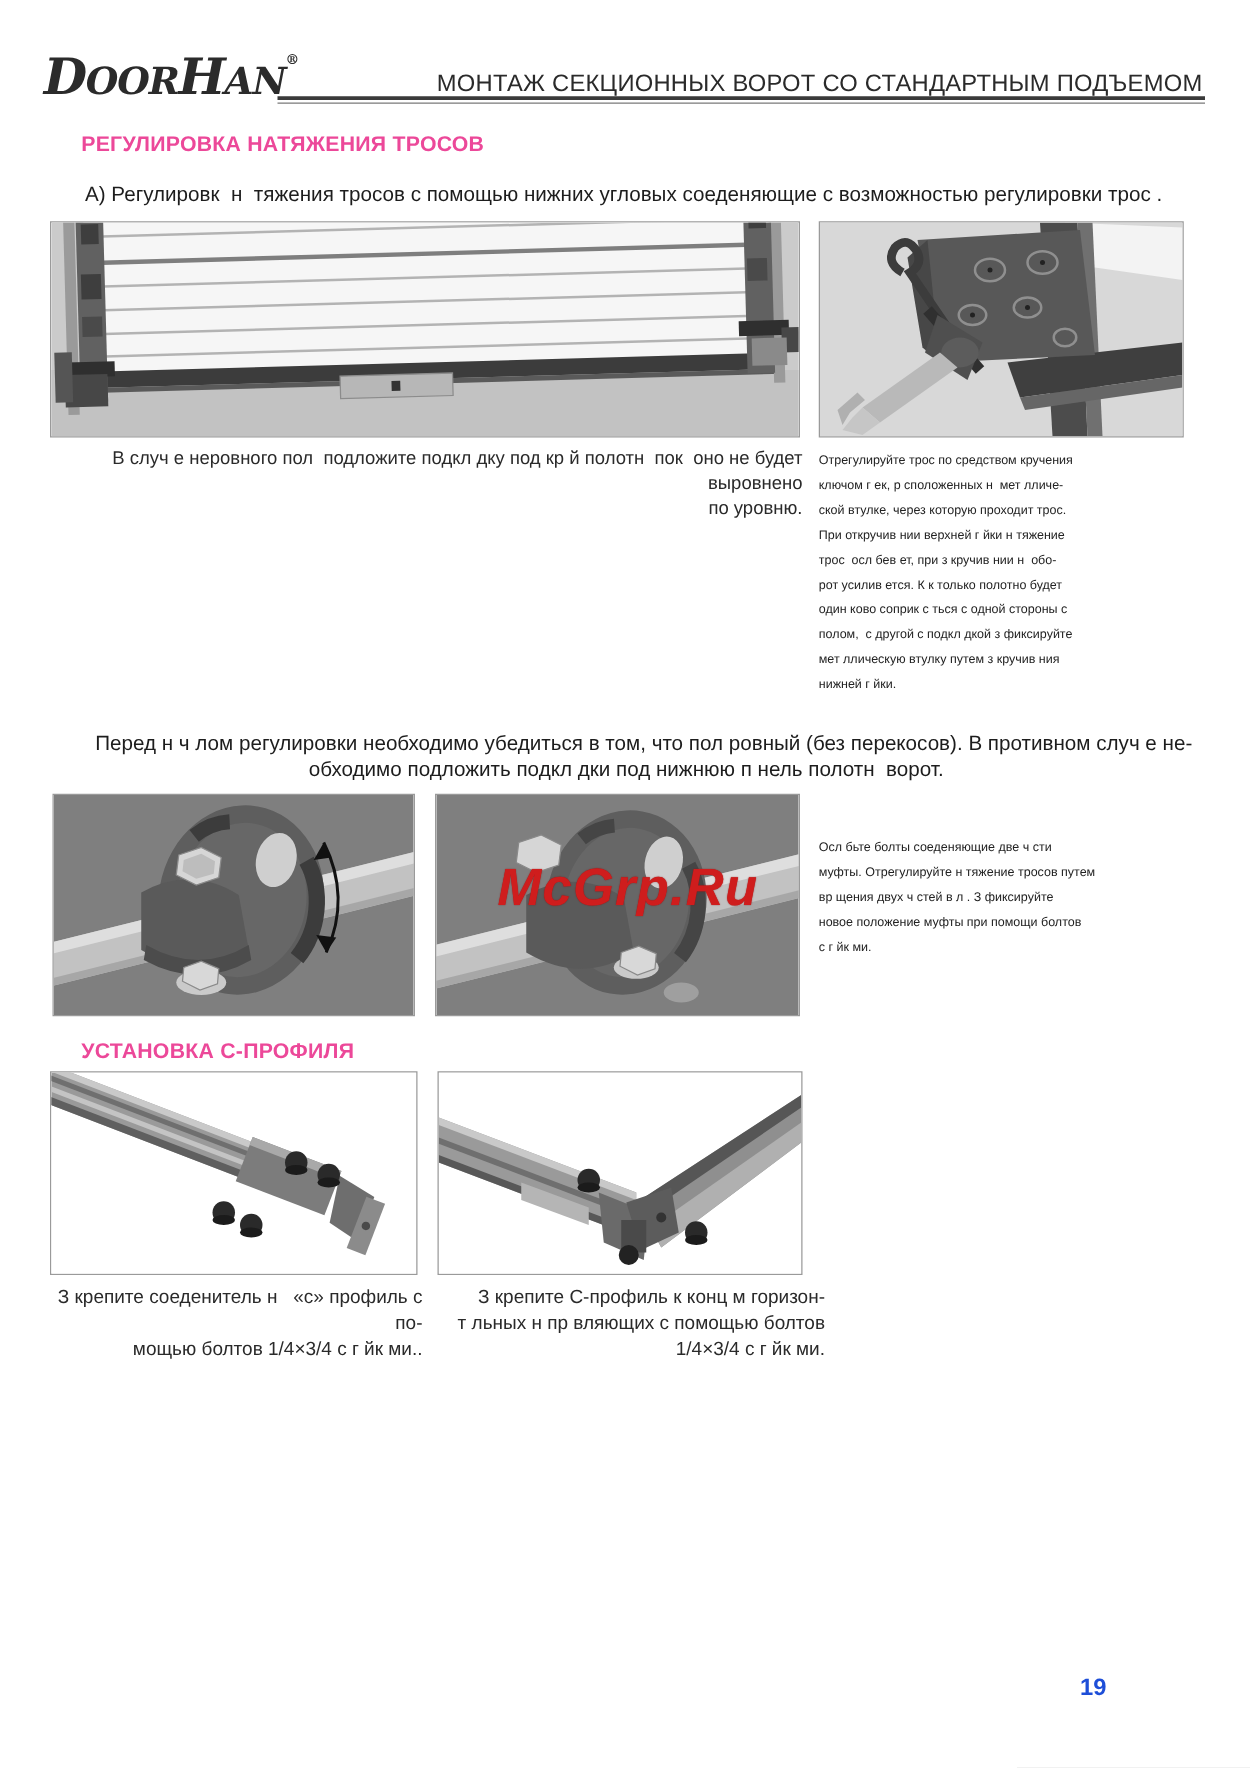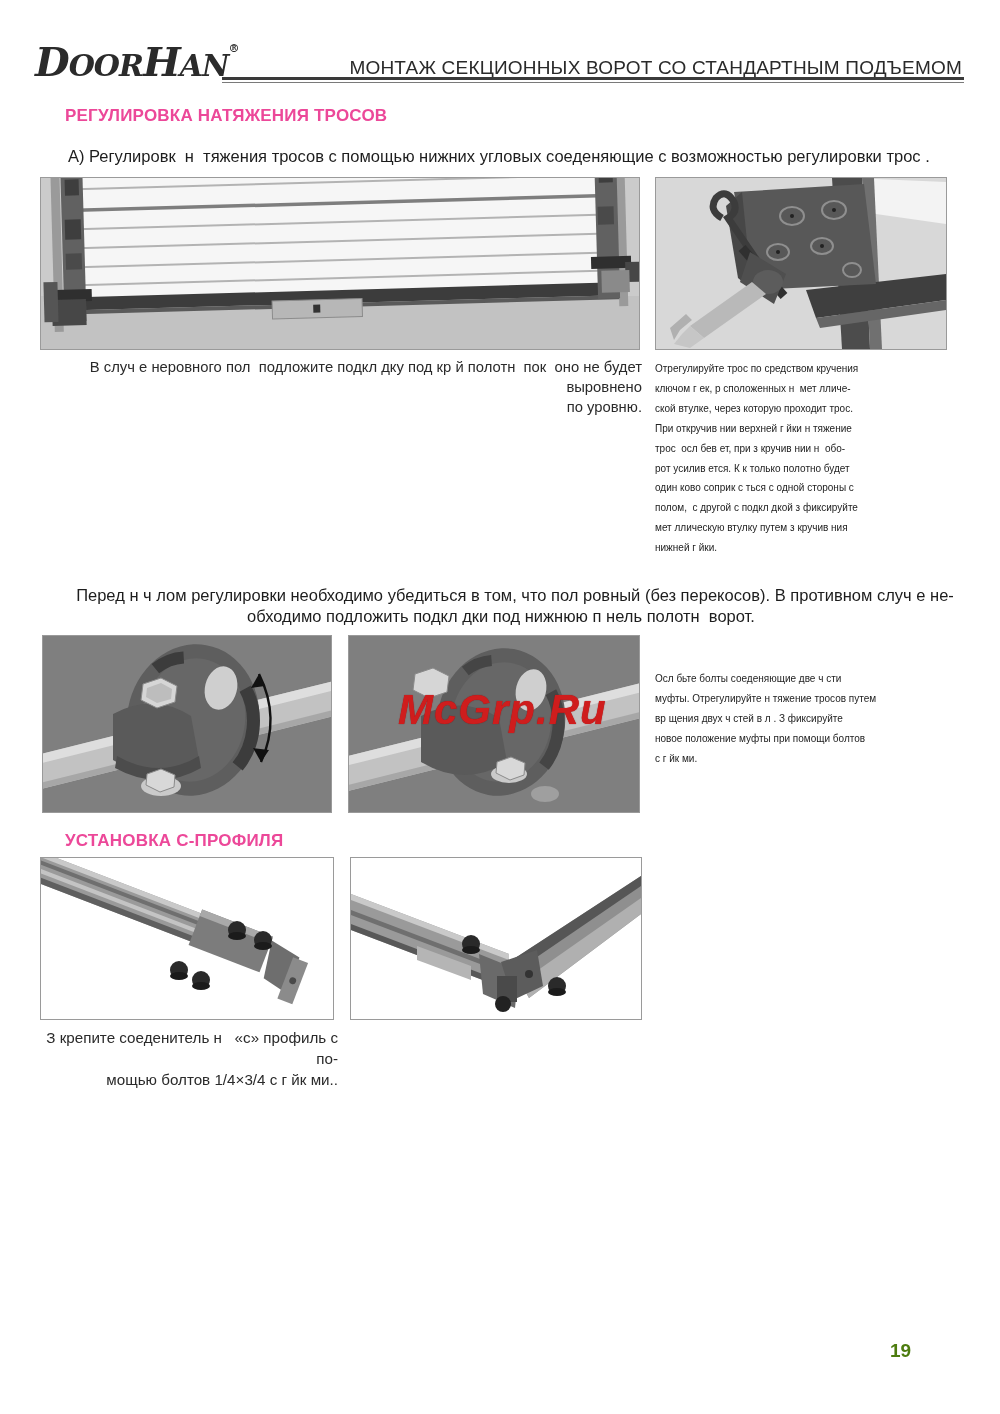--- a/index.html
+++ b/index.html
@@ -22,21 +22,21 @@
                border-top:3px solid #3a3a3a;border-bottom:1px solid #7a7a7a;}
   
   .sec-head{font-size:17px;font-weight:bold;color:#ec4899;letter-spacing:0.2px;}
   .body-text{font-size:16.5px;line-height:21px;white-space:pre-wrap;}
   .cap-text{font-size:14.8px;line-height:20px;white-space:pre-wrap;color:#2a2a2a;text-align:right;}
   .rcol-text{font-size:10px;line-height:19.9px;white-space:pre-wrap;color:#222;}
   .figure{border:1px solid #9a9a9a;overflow:hidden;background:#fff;}
   .figure svg{display:block;}
   .watermark{left:398px;top:686px;width:230px;font-size:42px;font-weight:bold;font-style:italic;
              color:#cf1d1d;text-shadow:0 0 1px #8e1212;letter-spacing:1px;white-space:nowrap;}
-  .page-number{left:890px;top:1340px;font-size:19px;font-weight:bold;color:#4d7c0f;}
+  .page-number{left:864px;top:1340px;font-size:19px;font-weight:bold;color:#1d4ed8;}
 </style>
 </head>
 <body>
 
 <div class="page">
 
   <div class="abs logo"><span class="big">D</span><span class="small">OOR</span><span class="big">H</span><span class="small">AN</span><span class="reg">®</span></div>
   <div class="abs header-title">МОНТАЖ СЕКЦИОННЫХ ВОРОТ СО СТАНДАРТНЫМ ПОДЪЕМОМ</div>
   <div class="abs header-rule"></div>
 
@@ -251,16 +251,19 @@
           <ellipse cx="120" cy="92" rx="9" ry="4" fill="#1b1b1b"></ellipse>
         <circle cx="206" cy="128" r="9" fill="#2a2a2a"></circle>
           <ellipse cx="206" cy="134" rx="9" ry="4" fill="#1b1b1b"></ellipse>
         <circle cx="152" cy="146" r="8" fill="#222"></circle>
       </g>
     </svg>
   </div>
 
   <div class="abs cap-text" style="left:28px;top:1027px;width:310px;font-size:15.2px;line-height:21px;">З крепите соеденитель н   «с» профиль с по-
 мощью болтов 1/4×3/4 с г йк ми..</div>
+  <div class="abs cap-text" style="left:350px;top:1027px;width:310px;font-size:15.2px;line-height:21px;">З крепите С-профиль к конц м горизон-
+т льных н пр вляющих с помощью болтов
+1/4×3/4 с г йк ми.</div>
 
   <div class="abs page-number">19</div>
 
 </div>
 
 </body></html>

